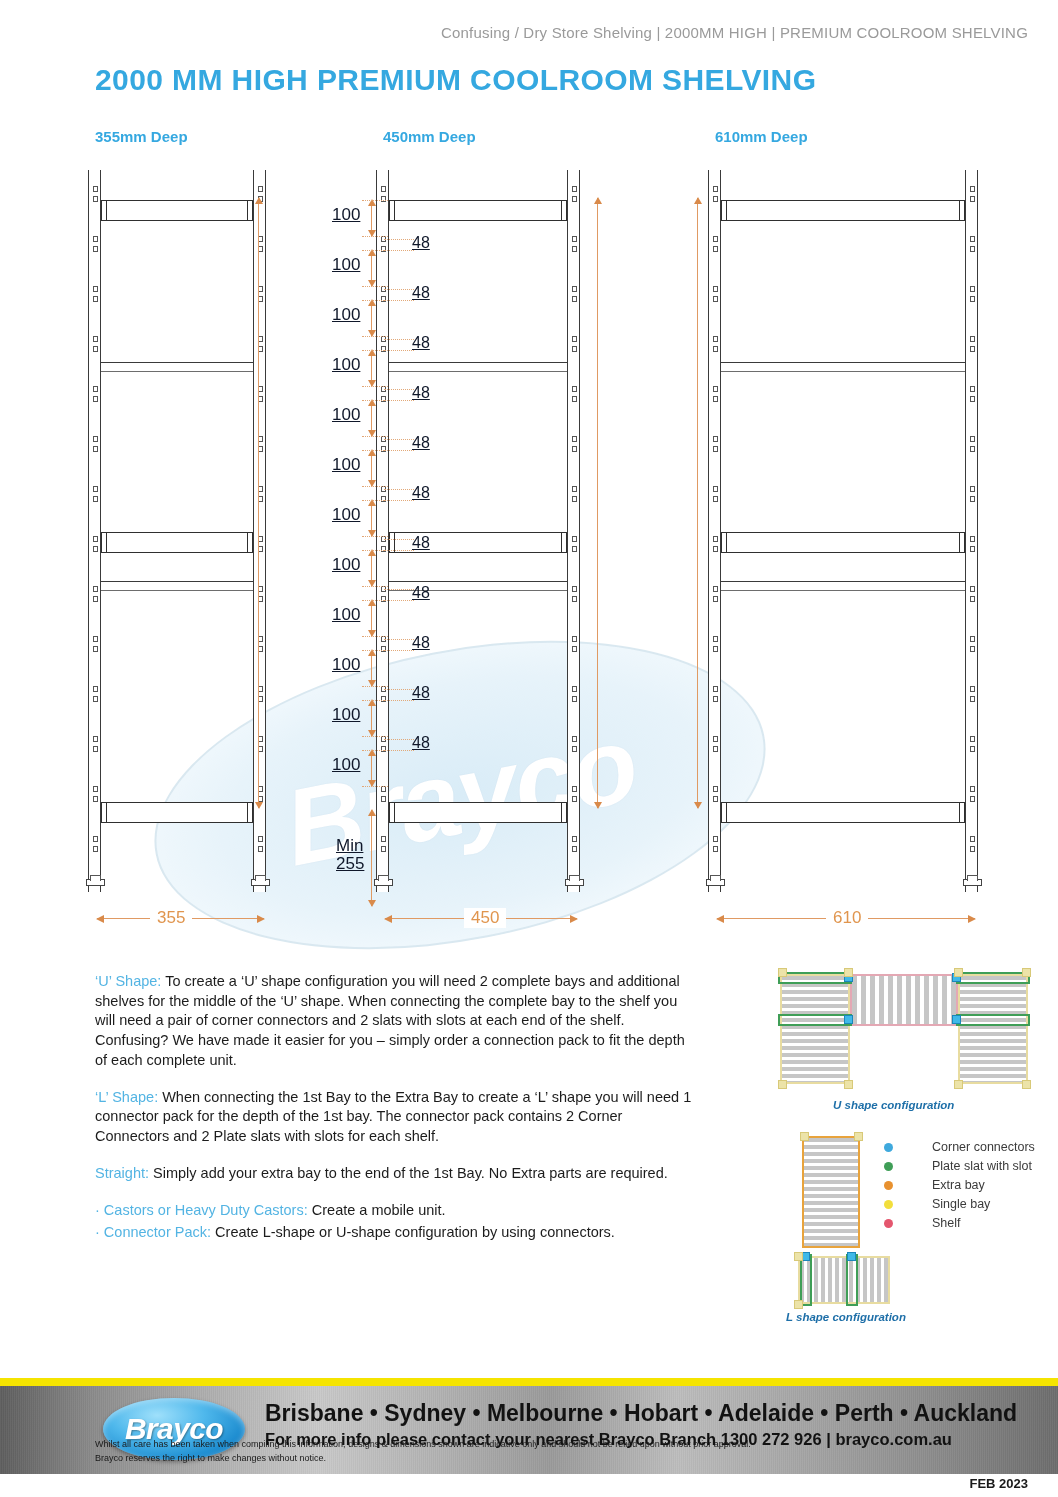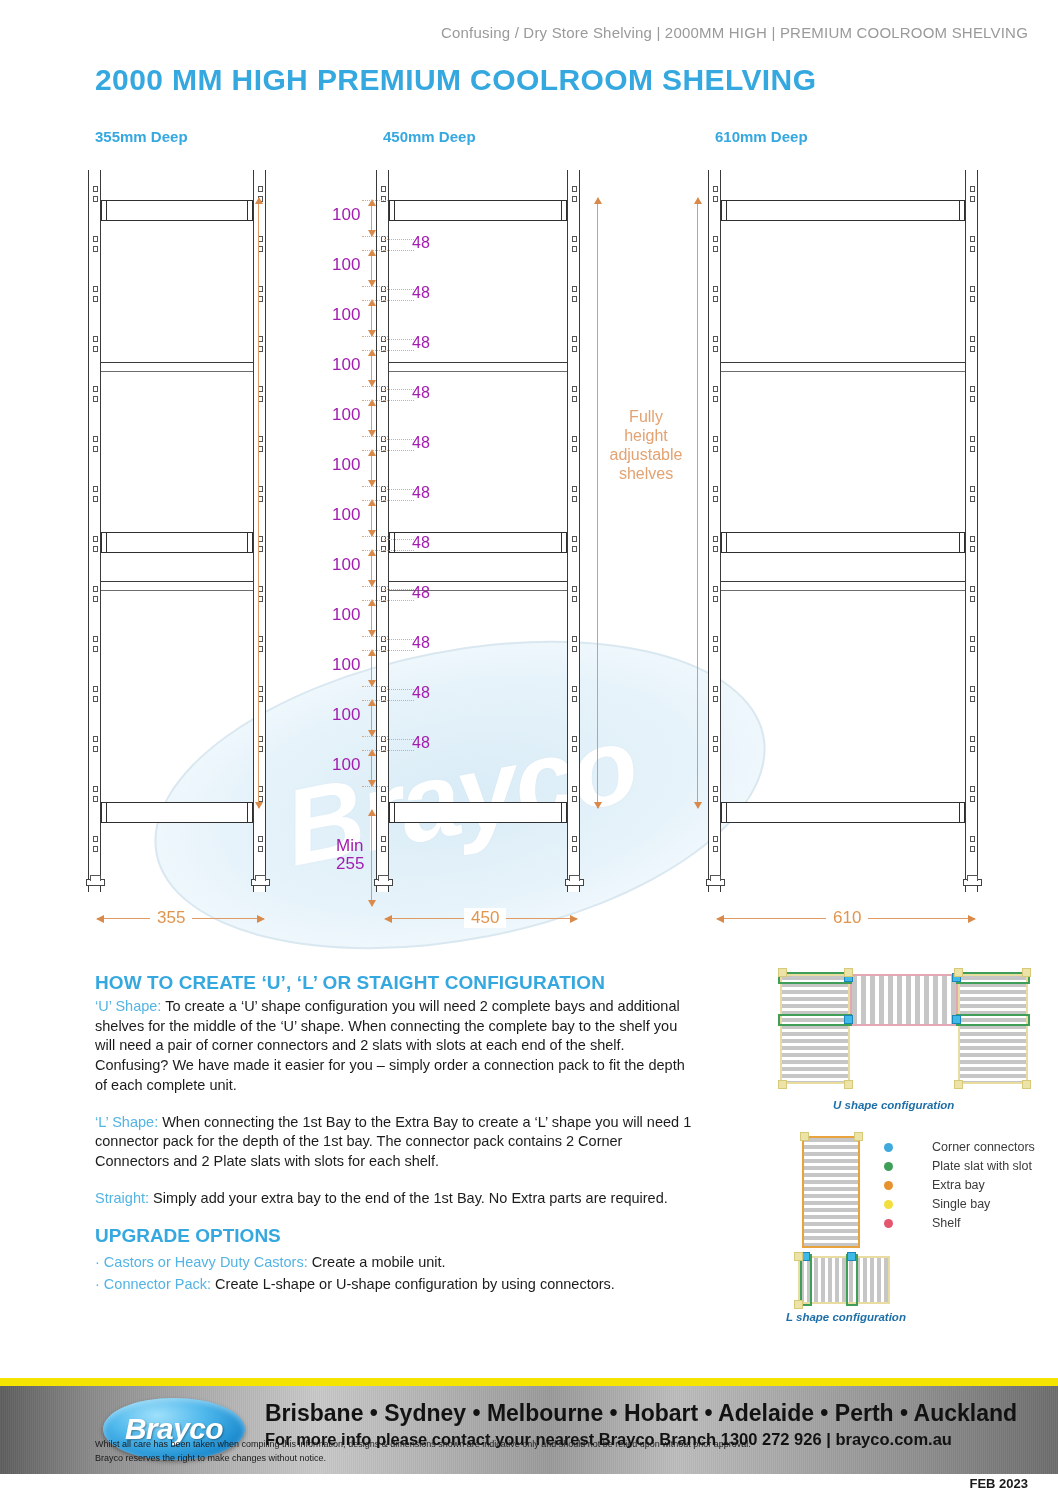--- a/index.html
+++ b/index.html
@@ -101,22 +101,22 @@
     content:""; position:absolute; left:-3.3px;
     border-left:4px solid transparent; border-right:4px solid transparent;
   }
   .dim-v:before { top:-1px; border-bottom:7px solid #d98a4a; }
   .dim-v:after  { bottom:-1px; border-top:7px solid #d98a4a; }
 
   .tick { position:absolute; height:1px; border-top:1.1px dotted #e2a878; z-index:4; }
   .lead { position:absolute; height:1px; border-top:1.1px dotted #e2a878; z-index:4; }
 
   .dlabel {
-    position:absolute; color:#a21caf; font-size:17px; z-index:5;
-    white-space:nowrap; line-height:1.08;
+    position:absolute; color:#0f172a; font-size:17px; z-index:5;
+    white-space:nowrap; line-height:1.08;text-decoration:underline;
   }
   .dlabel.sm { font-size:16px; }
 
   .note-adj {
     position:absolute; color:#e3a271; font-size:16px; text-align:center;
     line-height:1.18; z-index:5;
   }
 
   
   .dim-h { position:absolute; height:1.4px; background:#e09a63; z-index:5; }
@@ -603,26 +603,20 @@
       <div class="shelf-thin" style="top: 192px; left: 13px; width: 244px;"></div>
       <div class="shelf-thick" style="top: 362px; left: 13px; width: 244px;"></div>
       <div class="shelf-thin" style="top: 411px; left: 13px; width: 244px;"></div>
       <div class="shelf-thick" style="top: 632px; left: 13px; width: 244px;"></div>
     </div>
 
   <div class="dim-v" id="arrow1" style="left:258px; top:88px; height:610px;"></div>
   <div class="dim-v" id="arrow3" style="left:597px; top:88px; height:610px;"></div>
   <div class="dim-v" id="arrow4" style="left:697px; top:88px; height:610px;"></div>
 
-  <div class="note-adj" style="left:600px; top:298px; width:92px;">
-    <div>Fully</div>
-    <div>height</div>
-    <div>adjustable</div>
-    <div>shelves</div>
-  </div>
 
   <div class="dim-v" style="left:371px; top:700px; height:96px;"></div>
   <div class="dlabel" style="left:336px; top:727px;">
     <span>Min</span><br>
     <span>255</span>
   </div>
 
   <div class="dim-h" style="left:97px; top:808px; width:167px;"></div>
   <div class="wlabel" style="left:150px; top:798px;">355</div>
 
@@ -709,31 +703,29 @@
     <div class="dlabel sm" style="left: 412px; top: 524px;">48</div>
     <div class="lead" style="left: 384px; top: 579px; width: 30px;"></div>
     <div class="lead" style="left: 384px; top: 590px; width: 30px;"></div>
     <div class="dlabel sm" style="left: 412px; top: 574px;">48</div>
     <div class="lead" style="left: 384px; top: 629px; width: 30px;"></div>
     <div class="lead" style="left: 384px; top: 640px; width: 30px;"></div>
     <div class="dlabel sm" style="left: 412px; top: 624px;">48</div>
   </div>
 
 <div class="info">
-  <div class="h-blue">HOW TO CREATE ‘U’, ‘L’ OR STAIGHT CONFIGURATION</div>
   <p class="para">
     <span class="k">‘U’ Shape:</span><span> To create a ‘U’ shape configuration you will need 2 complete bays and additional shelves for the middle of the ‘U’ shape. When connecting the complete bay to the shelf you will need a pair of corner connectors and 2 slats with slots at each end of the shelf. Confusing? We have made it easier for you – simply order a connection pack to fit the depth of each complete unit.</span>
   </p>
   <p class="para">
     <span class="k">‘L’ Shape:</span><span> When connecting the 1st Bay to the Extra Bay to create a ‘L’ shape you will need 1 connector pack for the depth of the 1st bay. The connector pack contains 2 Corner Connectors and 2 Plate slats with slots for each shelf.</span>
   </p>
   <p class="para">
     <span class="k">Straight:</span><span> Simply add your extra bay to the end of the 1st Bay. No Extra parts are required.</span>
   </p>
-  <div class="h-blue2">UPGRADE OPTIONS</div>
   <p class="bullet">
     <span class="k">· Castors or Heavy Duty Castors:</span><span> Create a mobile unit.</span>
   </p>
   <p class="bullet">
     <span class="k">· Connector Pack:</span><span> Create L-shape or U-shape configuration by using connectors.</span>
   </p>
 </div>
 
 <div class="cfg" id="ucfg" style="left:770px; top:962px; width:268px; height:125px;">
     <div class="bay v-slats" style="left: 10px; top: 12px; width: 70px; height: 110px;"></div>

